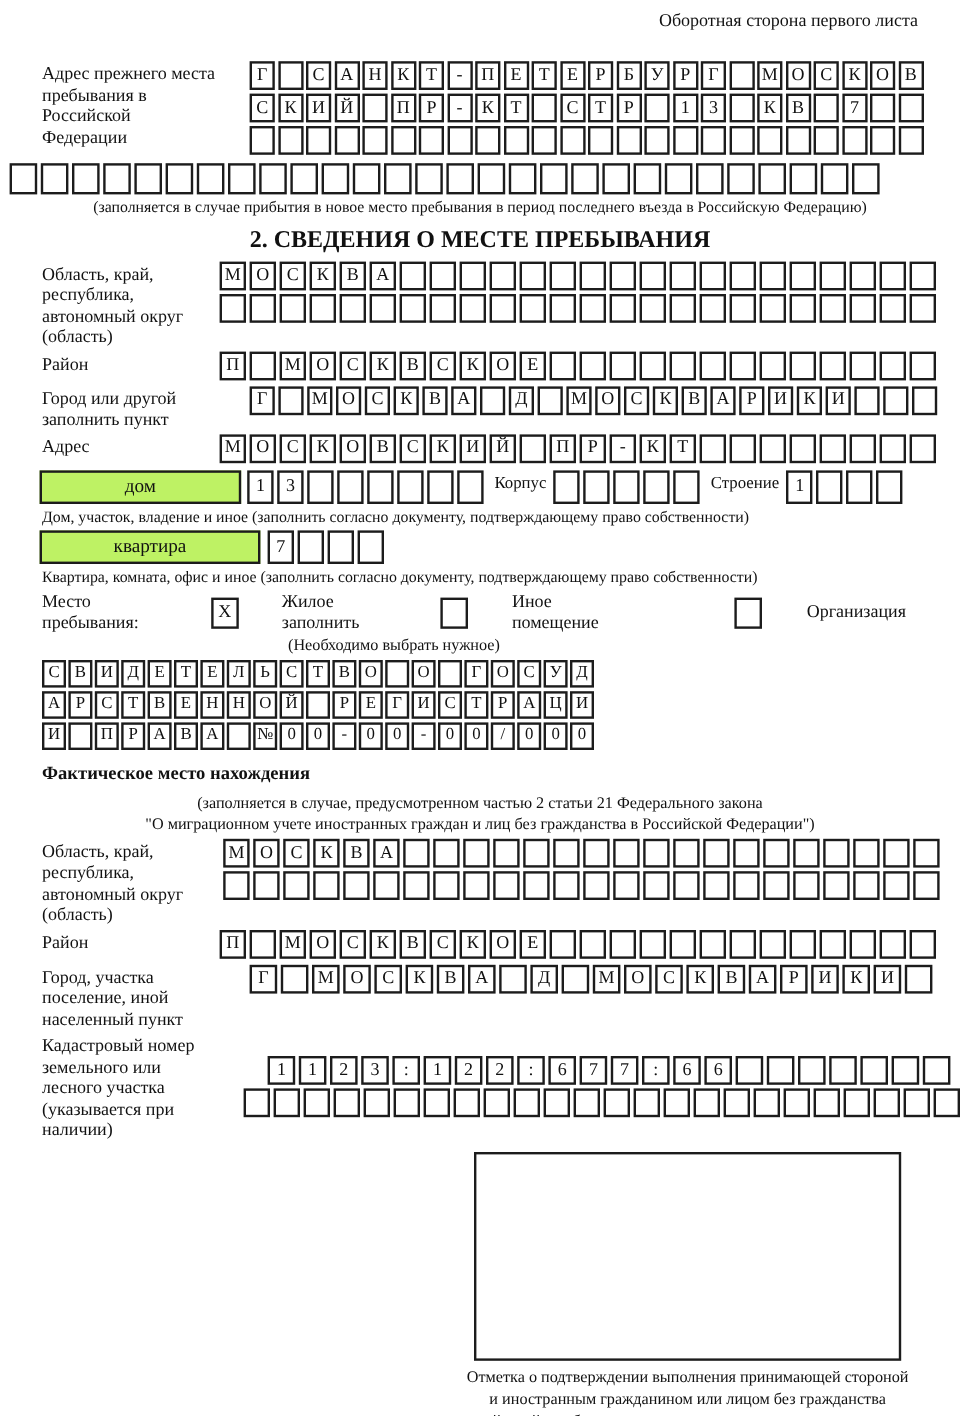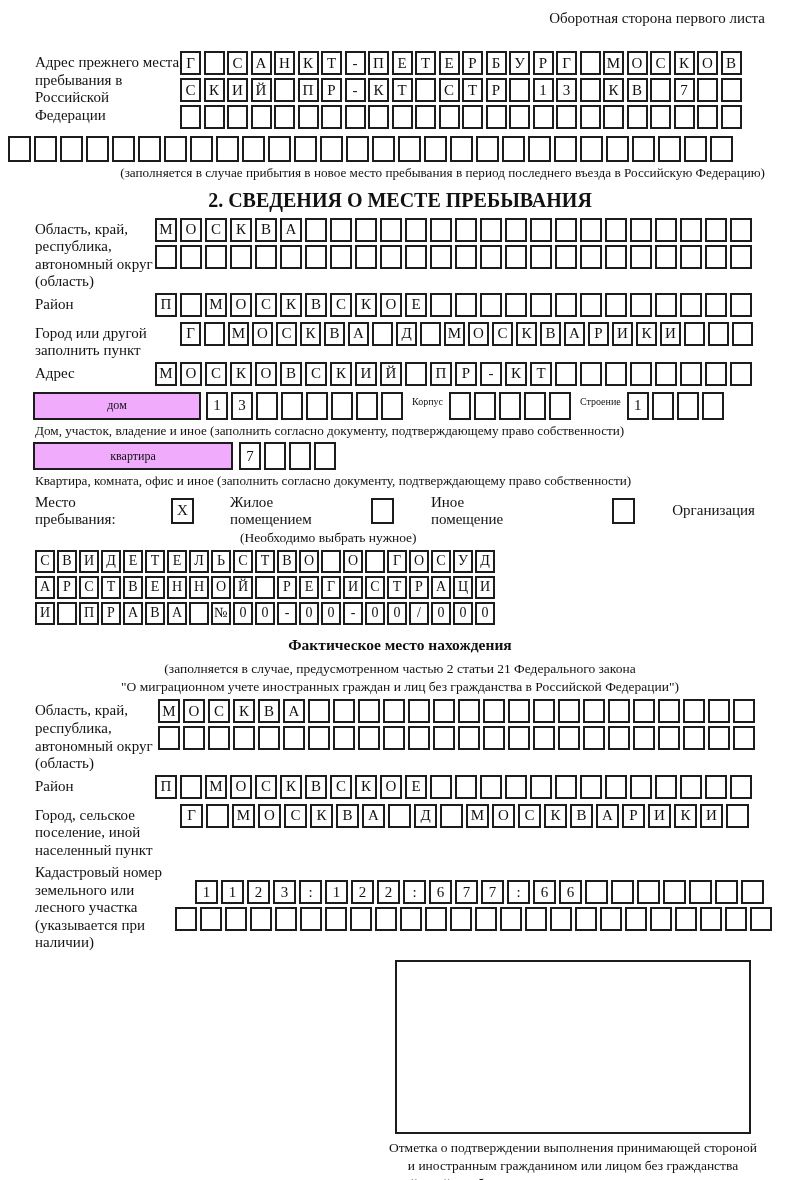--- a/index.html
+++ b/index.html
@@ -5,54 +5,54 @@
   * { margin:0; padding:0; box-sizing:border-box; }
   html,body { background:#ffffff; }
   body {
     width:800px; height:1180px; overflow:hidden;
     font-family:"Liberation Serif", serif; color:#111;
   }
   .sheet { padding:10px 35px 0 35px; width:800px; }
 
   .hdr-note { text-align:right; font-size:15px; margin-bottom:24px; }
 
-  .field { display:flex; align-items:flex-start; margin-bottom:2px; }
+  .field { display:flex; align-items:flex-start; margin-bottom:2px;gap:28px; }
   .flabel { flex:none; font-size:15px; line-height:1.17; padding-top:3px; }
   .lw120 { width:120px; } .lw123 { width:123px; } .lw140 { width:140px; }
   .lw145 { width:145px; } .lw250 { width:250px; }
   .frows { flex:1 1 auto; }
 
   .boxrow { display:flex; margin-bottom:3px; }
   .cb {
     flex:none; width:22px; height:24px; border:2px solid #1c1c1c; margin-right:3px;
     display:flex; align-items:center; justify-content:center;
     font-size:15px; line-height:1; background:#fff;
   }
   .w235 .cb { width:21px; margin-right:2.5px; }
   .w21  .cb { width:21px; margin-right:3px; }
   .w23  .cb { width:23px; margin-right:3px; }
   .sm   .cb { width:20px; height:23px; margin-right:2px; font-size:14px; }
   .big  .cb { width:23px; height:26px; margin-right:3px; }
 
   .fullrow { margin-left:-27px; margin-top:4px; }
 
   .cap { font-size:13.2px; line-height:1.25; }
-  .center { text-align:right; } .mt4 { margin-top:4px; }
+  .center { text-align:center; } .mt4 { margin-top:4px; }
 
   .sec-title { font-size:20px; font-weight:bold; text-align:center; margin:7px 0 6px 0; }
-  .sub-title { font-size:15.5px; font-weight:bold; text-align:center; margin:8px 0 6px 0; }
+  .sub-title { font-size:15.5px; font-weight:bold; text-align:left; margin:8px 0 6px 0; }
 
   .inlrow { display:flex; align-items:flex-start; margin-left:-2px; margin-top:3px; }
   .irect {
     flex:none; border:2px solid #1c1c1c; height:28px;
-    display:flex; align-items:center; justify-content:center; font-size:12px; background:#f0abfc;
+    display:flex; align-items:center; justify-content:center; font-size:16px; background:#bef264;
   }
   .irect.dom { width:168px; margin-right:5px; }
-  .irect.kv  { width:200px; margin-right:6px; }
-  .inlbl { flex:none; font-size:10px; padding:4px 6px 0 6px; }
+  .irect.kv  { width:184px; margin-right:6px; }
+  .inlbl { flex:none; font-size:14px; padding:4px 6px 0 6px; }
   .inlrow .cb { height:28px; }
 
   .mesto { display:flex; align-items:center; font-size:15px; margin-top:4px;gap:28px; }
   .chk {
     flex:none; width:23px; height:26px; border:2px solid #1c1c1c;
     display:flex; align-items:center; justify-content:center; font-size:15px; background:#fff;
   }
   .mesto .t { margin:0 10px 0 9px; }
   .mesto .t.first { margin-left:8px; }
   .gap28 { width:28px; flex:none; }
@@ -387,21 +387,21 @@
         <span class="cb"></span>
         <span class="cb"></span>
         <span class="cb"></span>
       </div>
   </div>
   <div class="cap">Квартира, комната, офис и иное (заполнить согласно документу, подтверждающему право собственности)</div>
 
   <div class="mesto">
     <span>Место пребывания:</span>
     <span class="chk" style="margin-left:8px;">X</span>
-    <span class="t first">Жилое помещением</span>
+    <span class="t first">Жилое заполнить</span>
     <span class="chk"></span>
     <span class="t">Иное помещение</span>
     <span class="gap28"></span>
     <span class="chk"></span>
     <span class="t">Организация</span>
   </div>
   <div class="choose-note">(Необходимо выбрать нужное)</div>
 
   <div class="field">
     <div class="frows">
@@ -565,21 +565,21 @@
           <span class="cb"></span>
           <span class="cb"></span>
           <span class="cb"></span>
           <span class="cb"></span>
           <span class="cb"></span>
         </div>
     </div>
   </div>
 
   <div class="field">
-    <div class="flabel lw145">Город, сельское поселение, иной населенный пункт</div>
+    <div class="flabel lw145">Город, участка поселение, иной населенный пункт</div>
     <div class="frows">
       <div class="boxrow w23">
           <span class="cb">Г</span>
           <span class="cb"></span>
           <span class="cb">М</span>
           <span class="cb">О</span>
           <span class="cb">С</span>
           <span class="cb">К</span>
           <span class="cb">В</span>
           <span class="cb">А</span>

